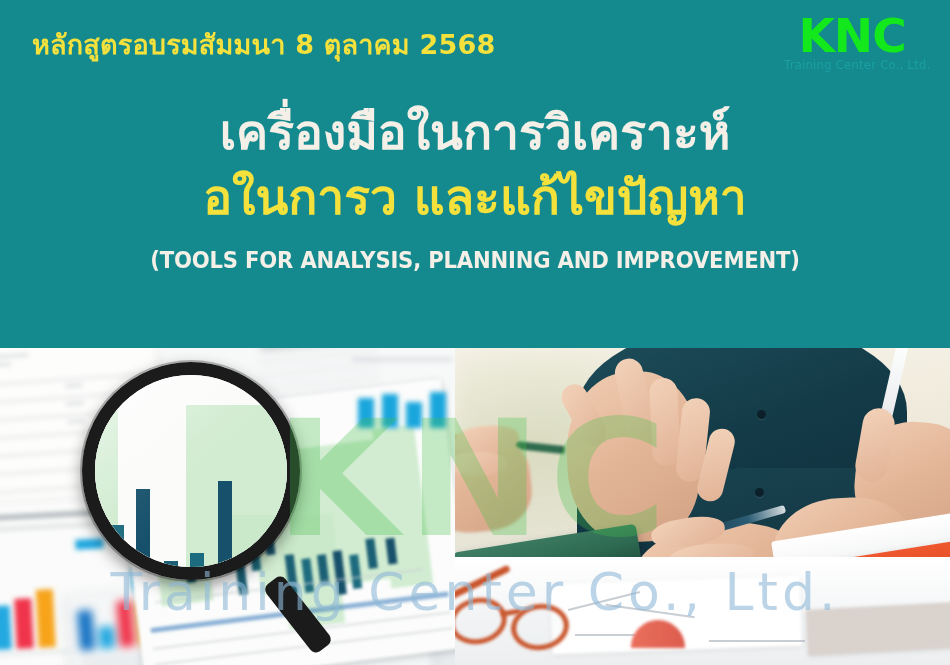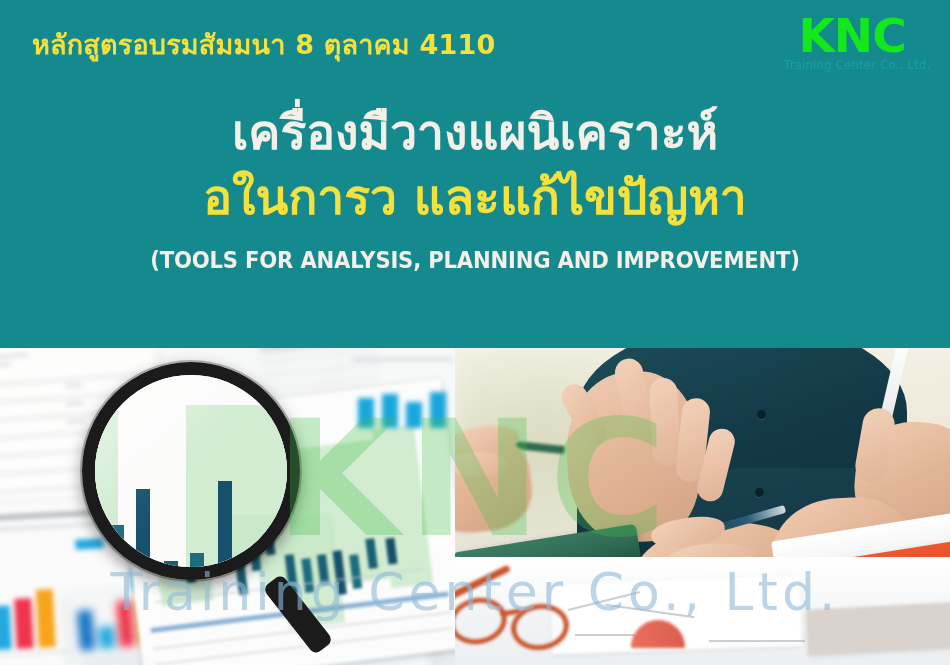--- a/index.html
+++ b/index.html
@@ -560,28 +560,28 @@
 
   </div>
 
   <div class="watermark">
     <div class="wm-knc">KNC</div>
     <div class="wm-sub">Training Center Co., Ltd.</div>
   </div>
 
   <div class="header">
 
-    <div class="course-date">หลักสูตรอบรมสัมมนา  8 ตุลาคม 4110</div>
+    <div class="course-date">หลักสูตรอบรมสัมมนา  8 ตุลาคม 2568</div>
 
     <div class="logo">
       <div class="logo-mark">KNC</div>
       <div class="logo-sub">Training Center Co., Ltd.</div>
     </div>
 
     <div class="title-block">
-      <div class="title-line-1">เครื่องมืวางแผนิเคราะห์</div>
+      <div class="title-line-1">เครื่องมือในการวิเคราะห์</div>
       <div class="title-line-2">อในการว  และแก้ไขปัญหา</div>
       <div class="title-en">(TOOLS FOR ANALYSIS, PLANNING AND IMPROVEMENT)</div>
     </div>
 
   </div>
 
 </div>
 
 </body></html>

